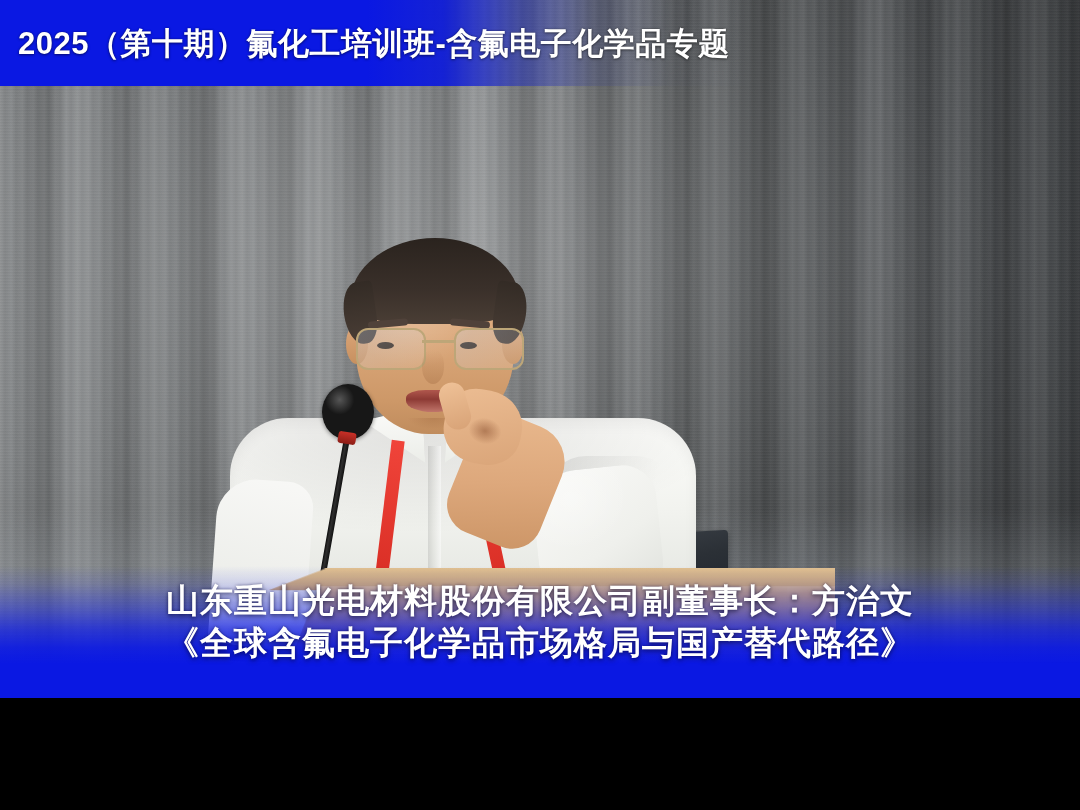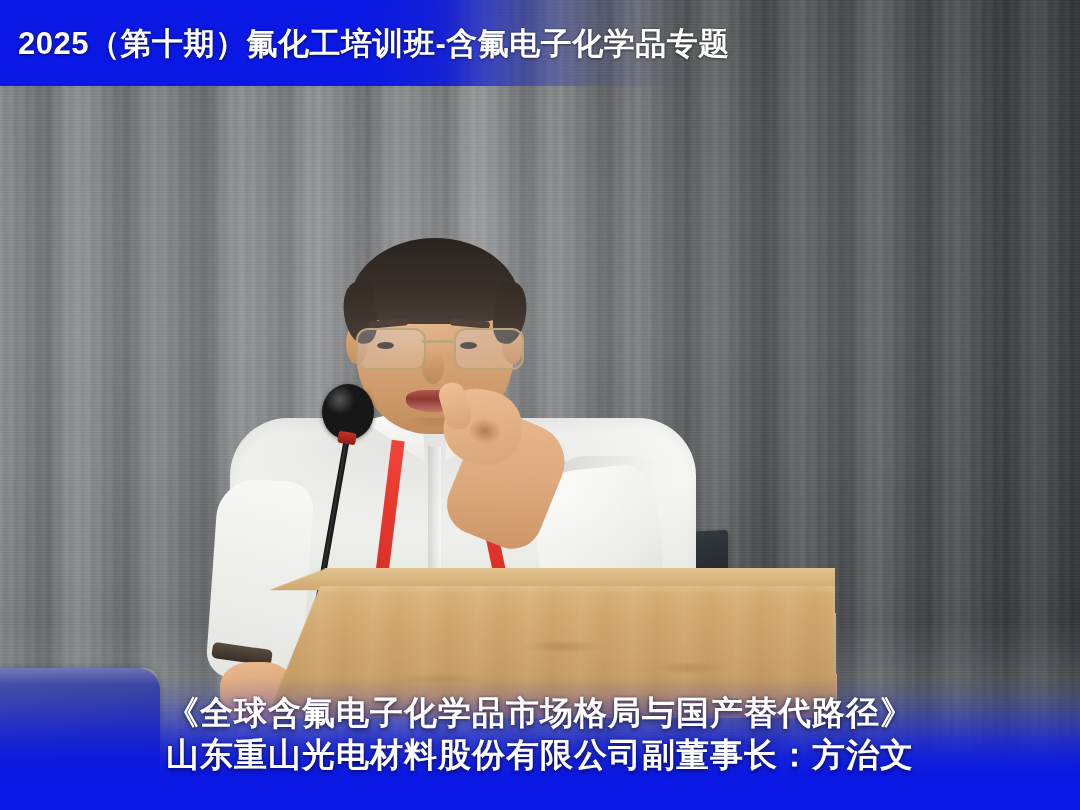--- a/index.html
+++ b/index.html
@@ -1,20 +1,20 @@
 <!DOCTYPE html>
 <html><head>
 <meta charset="utf-8">
 <style>
   html,body{margin:0;padding:0;background:#000;}
   body{font-family:"Liberation Sans","DejaVu Sans",sans-serif;}
 
   #stage{
     position:relative;
-    width:1080px;height:810px;
+    width:1080px;height:698px;
     overflow:hidden;
     background:#6e7377;
   }
 
   
   .curtain{
     position:absolute;inset:0;
     background:
       
       repeating-linear-gradient(90deg,
@@ -419,17 +419,17 @@
     <div class="podium-top"></div>
     <div class="podium-face"></div>
     <div class="podium-grain"></div>
   </div>
 
   <div class="topbar">
     <div class="topbar-title">2025（第十期）氟化工培训班-含氟电子化学品专题</div>
   </div>
 
   <div class="bottombar">
+    <div class="caption-line">山东重山光电材料股份有限公司副董事长：方治文</div>
     <div class="caption-line">《全球含氟电子化学品市场格局与国产替代路径》</div>
-    <div class="caption-line">山东重山光电材料股份有限公司副董事长：方治文</div>
   </div>
 
 </div>
 
 </body></html>

